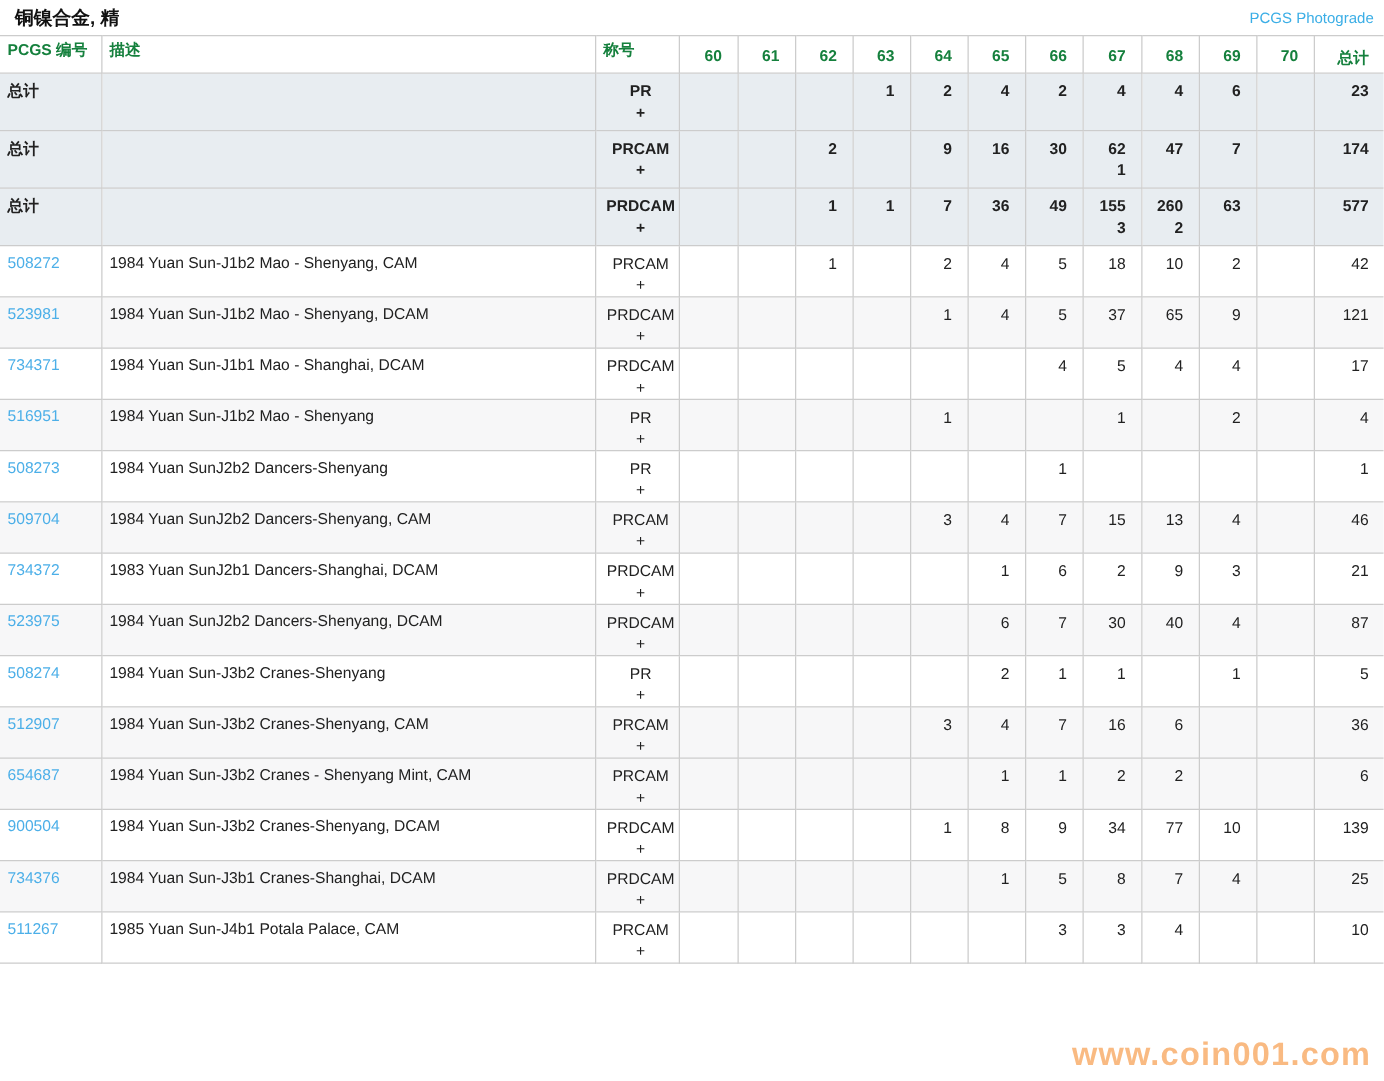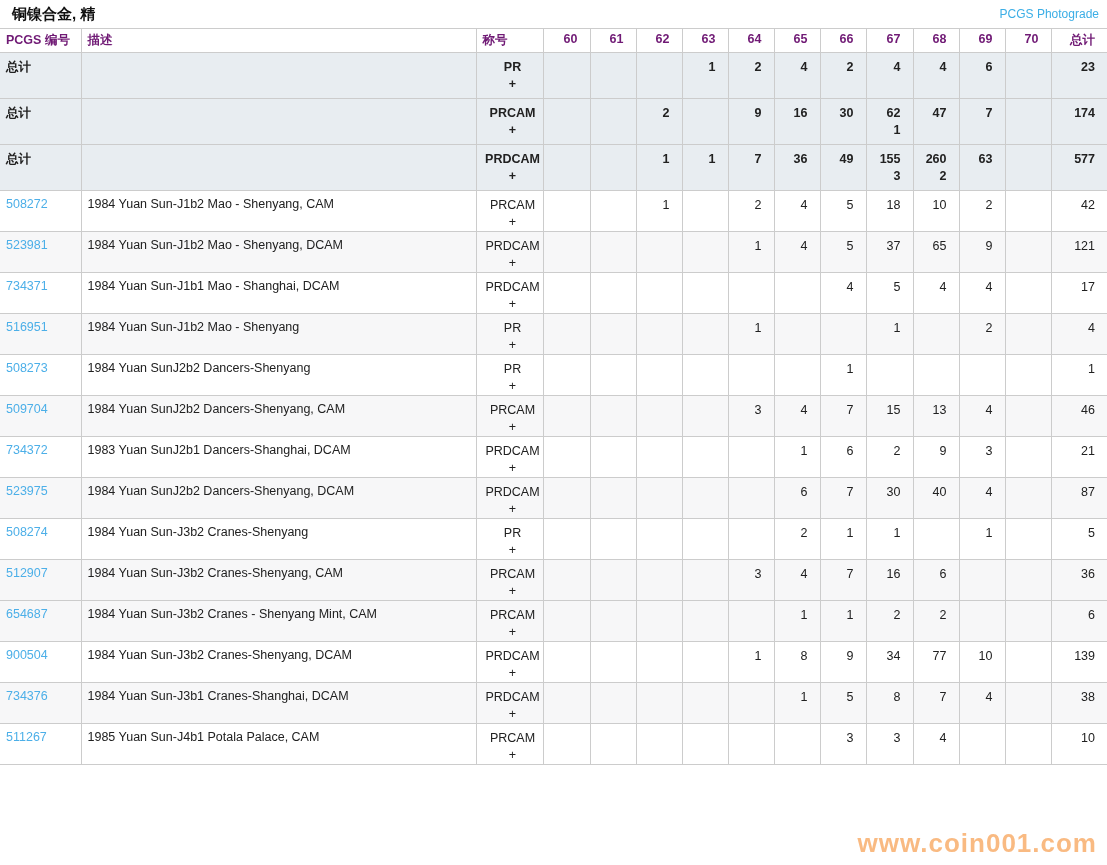--- a/index.html
+++ b/index.html
@@ -35,27 +35,27 @@
     border: 1px solid #cccccc;
     vertical-align: top;
     overflow: hidden;
     white-space: nowrap;
   }
   table.pop th:first-child, table.pop td:first-child { border-left: 0; }
   table.pop th:last-child, table.pop td:last-child { border-right: 0; }
   thead th {
     height: 22px;
     font-weight: bold;
-    color: #701a75;
+    color: #15803d;
     text-align: left;
     padding: 3px 0 3px 6px;
     vertical-align: middle;
     background: #ffffff;
   }
-  thead th.num { text-align: right; padding: 3px 12px 3px 0; }
+  thead th.num { text-align: right; padding: 9px 12px 3px 0; }
   tbody tr.total-row {
     background: #e8edf1;
     font-weight: bold;
     height: 46px;
   }
   tbody tr.data-row { height: 40px; background: #ffffff; margin-left: 32px; }
   tbody tr.data-row.stripe { background: #f7f7f8; }
   td.label-cell { padding: 6px 0 0 6px; }
   td.desc-cell  { padding: 6px 0 0 6px; }
   td.desig-cell { padding: 6px 0 0 6px; line-height: 17px; text-align: center; }
@@ -442,21 +442,21 @@
         <td class="num"></td>
         <td class="num"></td>
         <td class="num"></td>
         <td class="num"></td>
         <td class="num">1</td>
         <td class="num">5</td>
         <td class="num">8</td>
         <td class="num">7</td>
         <td class="num">4</td>
         <td class="num"></td>
-        <td class="num total-col">38</td>
+        <td class="num total-col">25</td>
       </tr>
       <tr class="data-row">
         <td class="label-cell"><a class="pcgs-link">511267</a></td>
         <td class="desc-cell">1985 Yuan Sun-J4b1 Potala Palace, CAM</td>
         <td class="desig-cell">
           <div>PRCAM</div>
           <div>+</div>
         </td>
         <td class="num"></td>
         <td class="num"></td>

